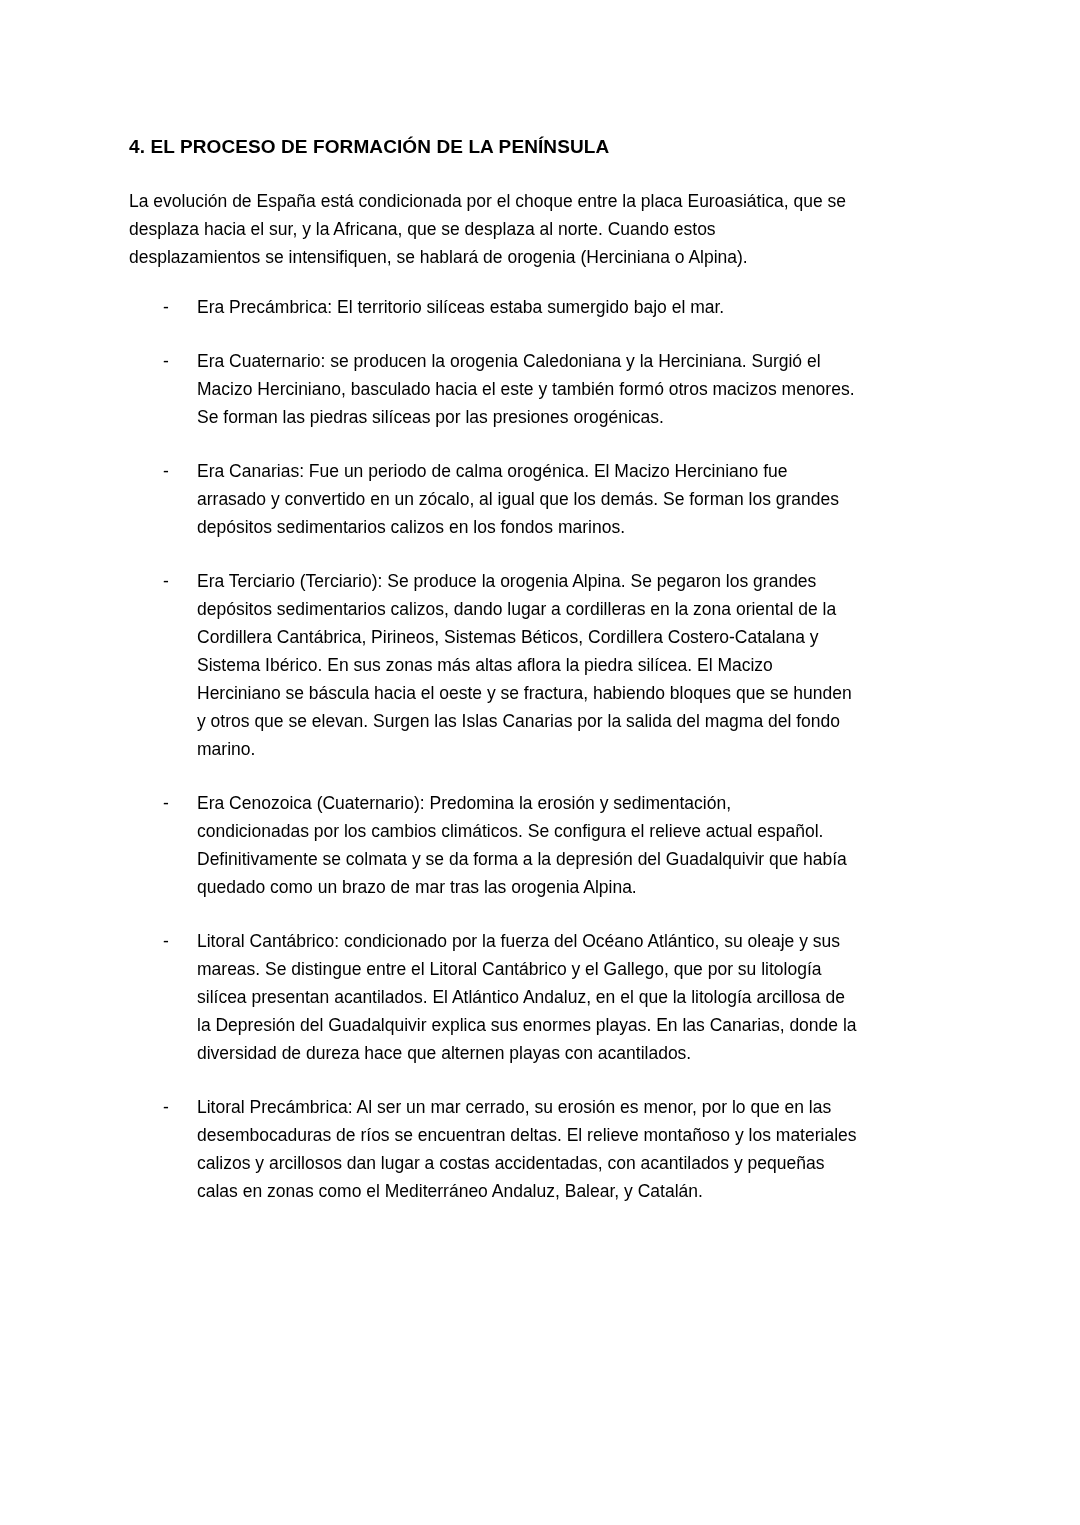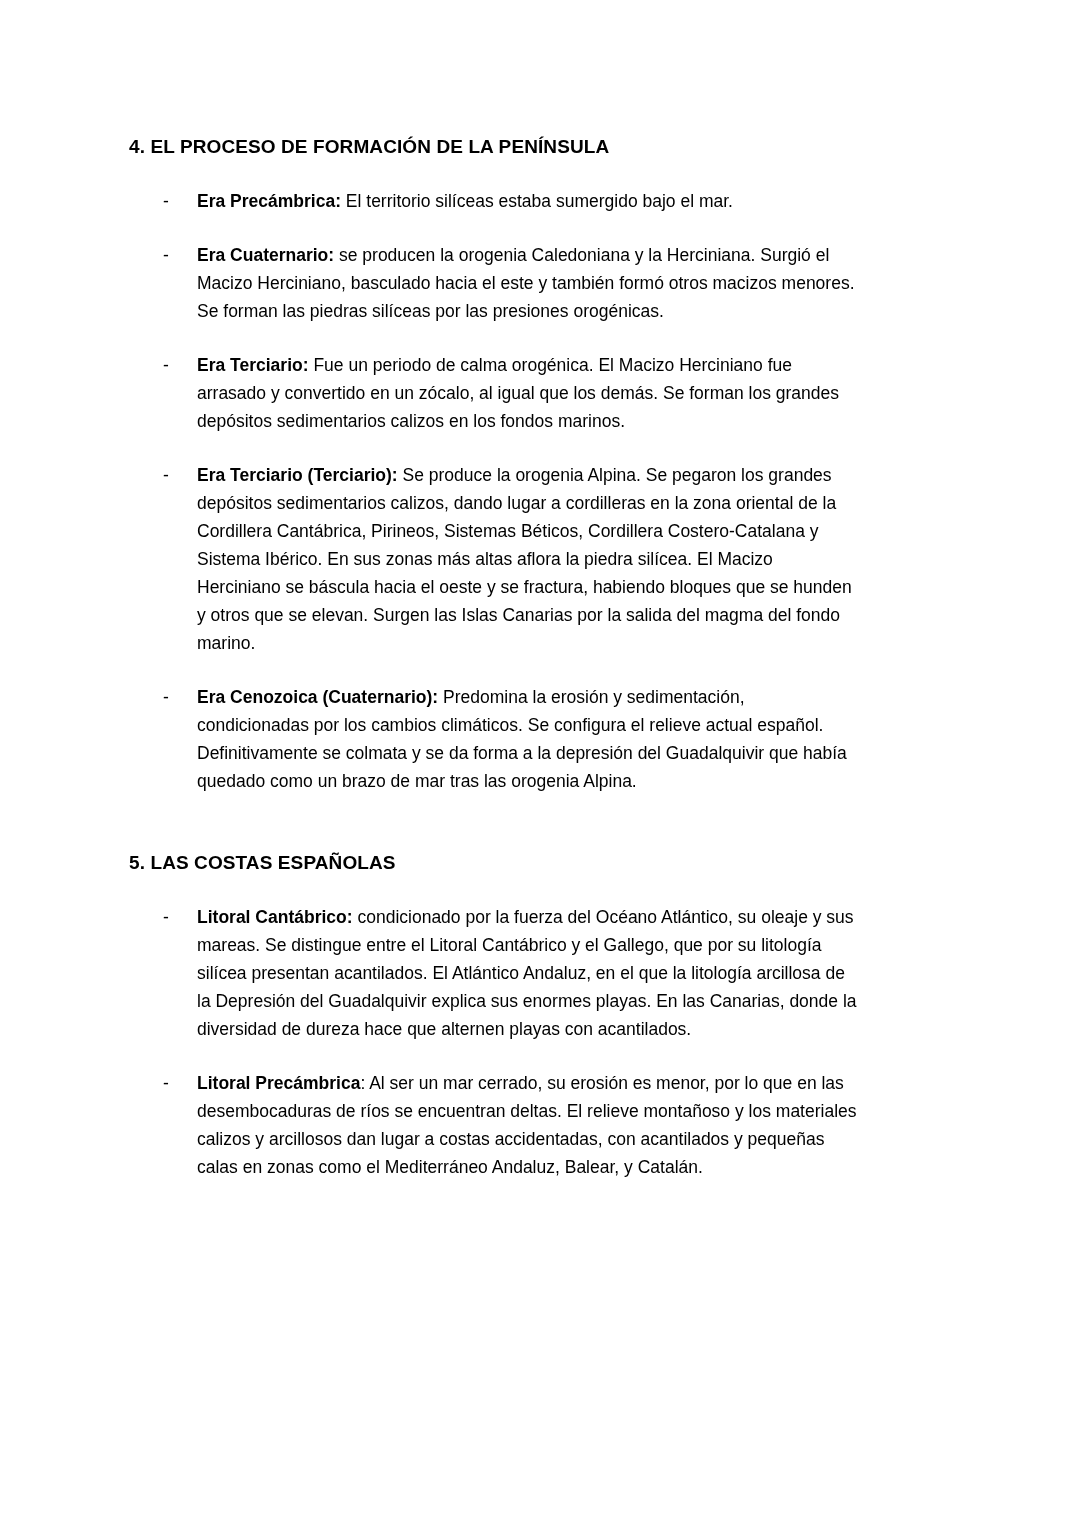--- a/index.html
+++ b/index.html
@@ -43,49 +43,52 @@
     align-items: flex-start;
     margin: 0 0 26px 0;
   }
   .marker {
     flex: 0 0 34px;
   }
   .content {
     flex: 1 1 auto;
   }
   .lead {
-    font-weight: 700;
+    font-weight: 400;
     text-align: right;
   }
   .text {
     white-space: pre-line;
   }
 </style>
 </head>
 <body>
 
 <div class="page">
 
   <section class="section-formacion">
     <h2 class="heading">4. EL PROCESO DE FORMACIÓN DE LA PENÍNSULA</h2>
+    <p class="intro">La evolución de España está condicionada por el choque entre la placa Euroasiática, que se
+desplaza hacia el sur, y la Africana, que se desplaza al norte. Cuando estos
+desplazamientos se intensifiquen, se hablará de orogenia (Herciniana o Alpina).</p>
 
     <ul class="bullet-list">
       <li>
         <span class="marker">-</span>
         <span class="content"><b class="lead">Era Precámbrica:</b><span class="text"> El territorio silíceas estaba sumergido bajo el mar.</span></span>
       </li>
       <li>
         <span class="marker">-</span>
         <span class="content"><b class="lead">Era Cuaternario:</b><span class="text"> se producen la orogenia Caledoniana y la Herciniana. Surgió el
 Macizo Herciniano, basculado hacia el este y también formó otros macizos menores.
 Se forman las piedras silíceas por las presiones orogénicas.</span></span>
       </li>
       <li>
         <span class="marker">-</span>
-        <span class="content"><b class="lead">Era Terciario:</b><span class="text"> Fue un periodo de calma orogénica. El Macizo Herciniano fue
+        <span class="content"><b class="lead">Era Canarias:</b><span class="text"> Fue un periodo de calma orogénica. El Macizo Herciniano fue
 arrasado y convertido en un zócalo, al igual que los demás. Se forman los grandes
 depósitos sedimentarios calizos en los fondos marinos.</span></span>
       </li>
       <li>
         <span class="marker">-</span>
         <span class="content"><b class="lead">Era Terciario (Terciario):</b><span class="text"> Se produce la orogenia Alpina. Se pegaron los grandes
 depósitos sedimentarios calizos, dando lugar a cordilleras en la zona oriental de la
 Cordillera Cantábrica, Pirineos, Sistemas Béticos, Cordillera Costero-Catalana y
 Sistema Ibérico. En sus zonas más altas aflora la piedra silícea. El Macizo
 Herciniano se báscula hacia el oeste y se fractura, habiendo bloques que se hunden
@@ -96,21 +99,20 @@
         <span class="marker">-</span>
         <span class="content"><b class="lead">Era Cenozoica (Cuaternario):</b><span class="text"> Predomina la erosión y sedimentación,
 condicionadas por los cambios climáticos. Se configura el relieve actual español.
 Definitivamente se colmata y se da forma a la depresión del Guadalquivir que había
 quedado como un brazo de mar tras las orogenia Alpina.</span></span>
       </li>
     </ul>
   </section>
 
   <section class="section-costas">
-    <h2 class="heading">5. LAS COSTAS ESPAÑOLAS</h2>
 
     <ul class="bullet-list">
       <li>
         <span class="marker">-</span>
         <span class="content"><b class="lead">Litoral Cantábrico:</b><span class="text"> condicionado por la fuerza del Océano Atlántico, su oleaje y sus
 mareas. Se distingue entre el Litoral Cantábrico y el Gallego, que por su litología
 silícea presentan acantilados. El Atlántico Andaluz, en el que la litología arcillosa de
 la Depresión del Guadalquivir explica sus enormes playas. En las Canarias, donde la
 diversidad de dureza hace que alternen playas con acantilados.</span></span>
       </li>

